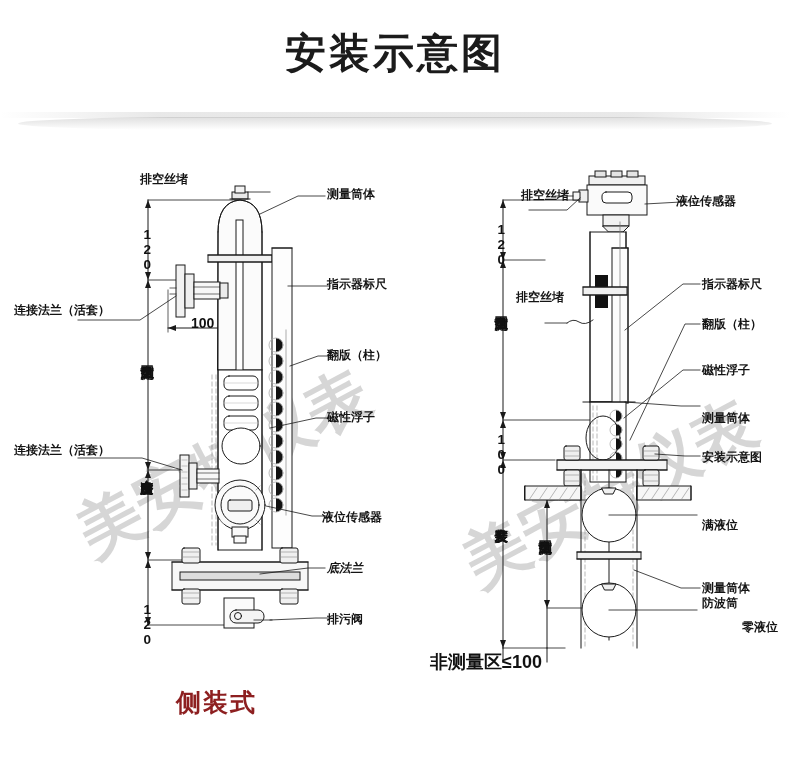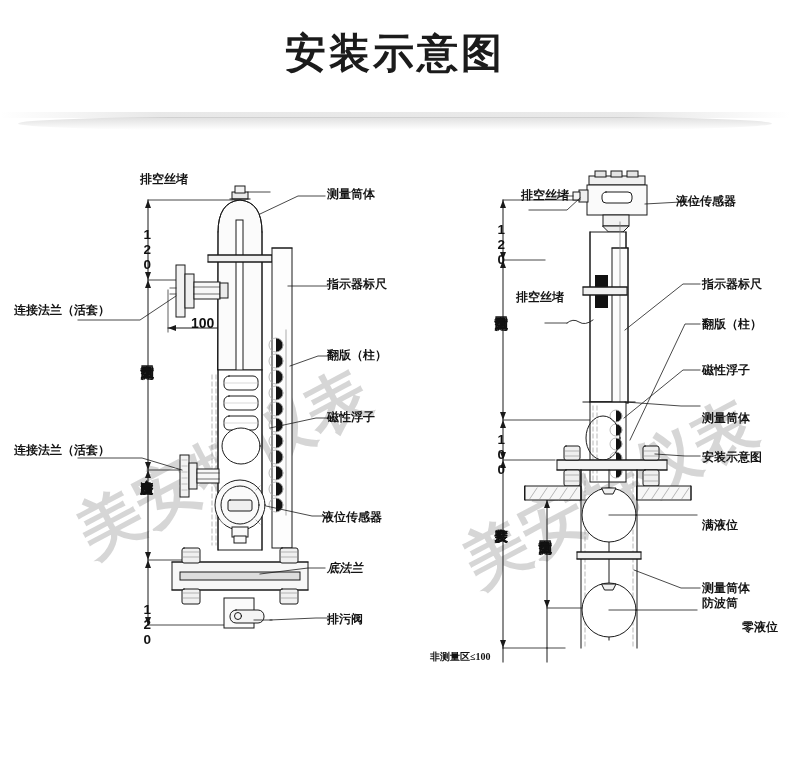--- a/index.html
+++ b/index.html
@@ -70,22 +70,22 @@
     line-height:1.02;
     letter-spacing:0px;
   }
   .caption{
     position:absolute;
     font-family:"DejaVu Sans","Liberation Sans",sans-serif;
     font-size:25px;font-weight:700;color:#8d1f20;letter-spacing:2px;
   }
   .note{
     position:absolute;
-    font-family:Liberation Serif, serif;
-    font-size:10px;font-weight:700;color:#111;white-space:nowrap;
+    font-family:Liberation Sans, sans-serif;
+    font-size:18px;font-weight:700;color:#111;white-space:nowrap;
   }
 </style>
 </head>
 <body>
 
 <div id="root">
 
   <div class="header">
     <div class="title-cn">安装示意图</div>
     <div class="header-shadow2"></div>
@@ -282,20 +282,21 @@
   <div class="lbl" style="left:14px;top:443px;">连接法兰（活套）</div>
 
   <div class="lbl" style="left:327px;top:187px;">测量筒体</div>
   <div class="lbl" style="left:327px;top:277px;">指示器标尺</div>
   <div class="lbl" style="left:327px;top:348px;">翻版（柱）</div>
   <div class="lbl" style="left:327px;top:410px;">磁性浮子</div>
   <div class="lbl" style="left:322px;top:510px;">液位传感器</div>
   <div class="lbl" style="left:327px;top:561px;font-style:italic;">底法兰</div>
   <div class="lbl" style="left:327px;top:612px;">排污阀</div>
 
+  <div class="caption" style="left:176px;top:686px;">侧装式</div>
 
   <div class="diagram" style="left:485px;top:170px;">
     <svg width="230" height="490" viewBox="0 0 230 490">
       <g fill="none" stroke="#1a1a1a" stroke-width="1" stroke-linecap="square">
 
         <line x1="18" y1="30" x2="18" y2="478"></line>
         <polygon points="18,30 15,38 21,38" fill="#1a1a1a" stroke="none"></polygon>
         <polygon points="18,90 15,82 21,82" fill="#1a1a1a" stroke="none"></polygon>
         <polygon points="18,90 15,98 21,98" fill="#1a1a1a" stroke="none"></polygon>
         <polygon points="18,250 15,242 21,242" fill="#1a1a1a" stroke="none"></polygon>

